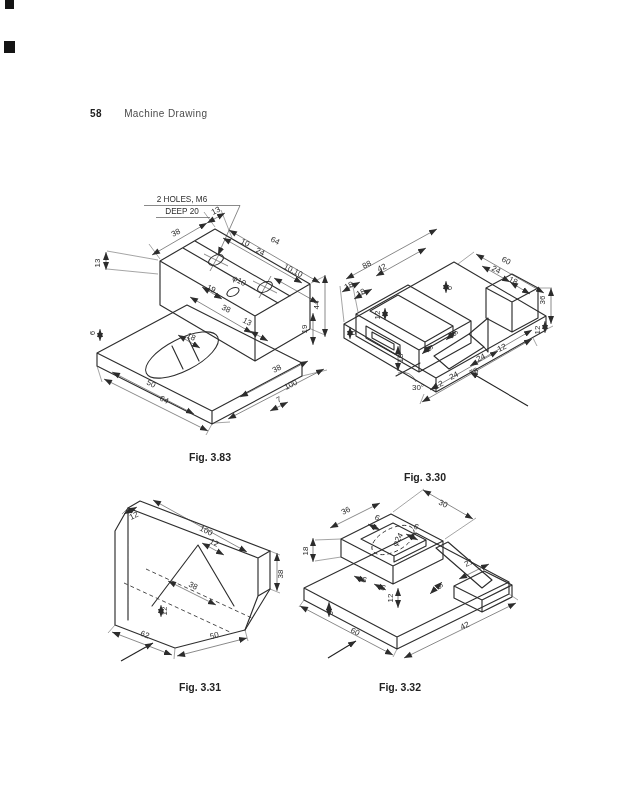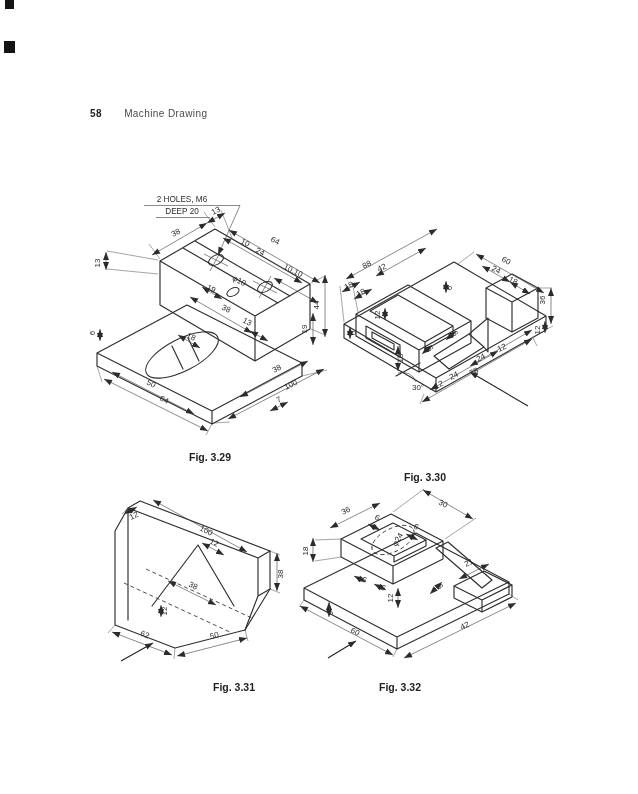--- a/index.html
+++ b/index.html
@@ -237,16 +237,16 @@
     <text class="dl" transform="translate(142,112) rotate(55)">6</text>
     <text class="dl" transform="translate(67,106) rotate(27)">6</text>
     <text class="dl" transform="translate(86,114) rotate(27)">6</text>
     <text class="dl" transform="translate(97,122) rotate(-90)">12</text>
     <text class="dl" transform="translate(37,137) rotate(-90)">9</text>
     <text class="dl" transform="translate(58,158) rotate(27)">60</text>
     <text class="dl" transform="translate(170,152) rotate(-27)">42</text>
   </g>
 </svg>
 
-<div class="cap" style="left:155px;top:451px;">Fig. 3.29</div>
+<div class="cap" style="left:155px;top:451px;">Fig. 3.83</div>
 <div class="cap" style="left:370px;top:471px;">Fig. 3.30</div>
-<div class="cap" style="left:145px;top:681px;text-align:right;">Fig. 3.31</div>
+<div class="cap" style="left:145px;top:681px;">Fig. 3.31</div>
 <div class="cap" style="left:345px;top:681px;">Fig. 3.32</div>
 
 </body></html>

